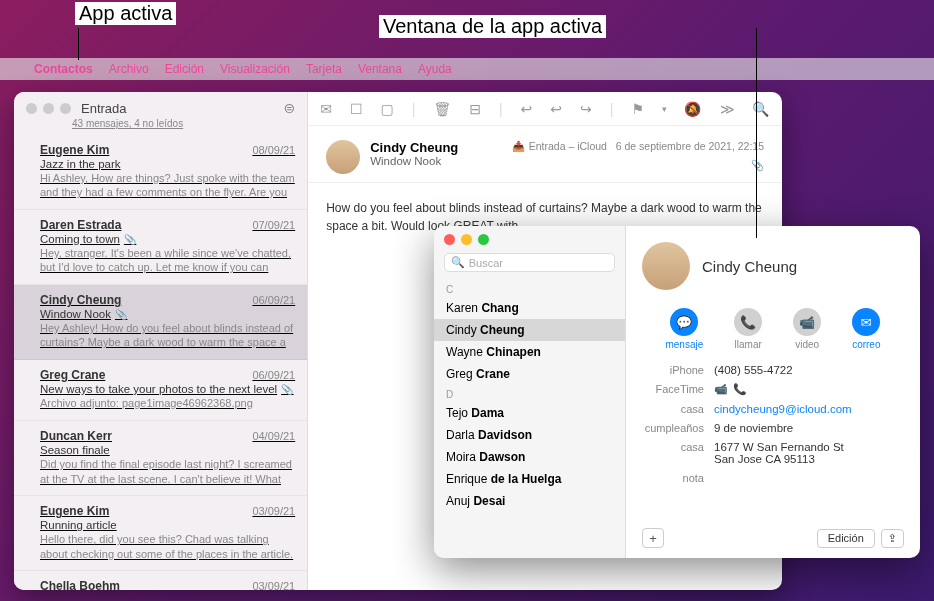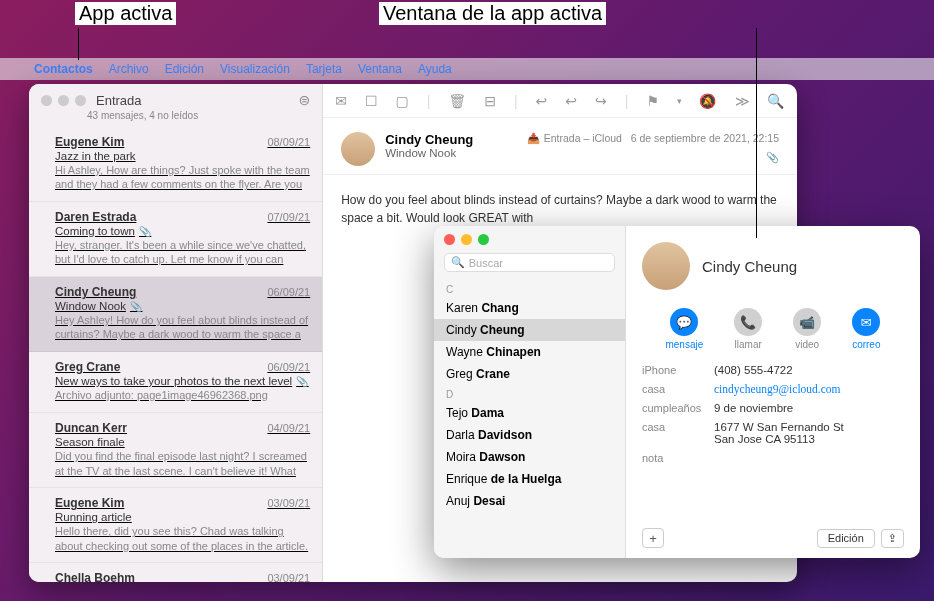--- a/index.html
+++ b/index.html
@@ -1,32 +1,32 @@
 <!DOCTYPE html>
 <html><head>
   <meta charset="utf-8">
   <style>
     * { margin: 0; padding: 0; box-sizing: border-box; font-family: -apple-system, BlinkMacSystemFont, "Helvetica Neue", sans-serif; }
     body { width: 934px; height: 601px; background: linear-gradient(135deg, #8b1d5f 0%, #5e1a6e 50%, #3b1a6e 100%); position: relative; overflow: hidden; }
     
     .callout { position: absolute; color: #000; font-size: 20px; background: #fff; padding: 0 4px; z-index: 100; }
     .callout-line { position: absolute; background: #000; z-index: 99; }
     
-    .menubar { position: absolute; top: 58px; left: 0; right: 0; height: 22px; background: rgba(240,240,240,0.6); display: flex; align-items: center; padding-left: 14px; font-size: 12px; color: #3b82f6; gap: 0; }
+    .menubar { position: absolute; top: 58px; left: 0; right: 0; height: 22px; background: rgba(240,240,240,0.6); display: flex; align-items: center; padding-left: 14px; font-size: 12px; color: #ec4899; gap: 0; }
     .menubar .apple { font-size: 14px; margin-right: 12px; }
     .menubar .item { padding: 0 8px; cursor: default; }
     .menubar .item.bold { font-weight: 600; }
     
-    .mail-window { position: absolute; top: 84px; left: 14px; width: 768px; height: 498px; background: #fff; border-radius: 10px; box-shadow: 0 10px 30px rgba(0,0,0,0.4); display: flex; overflow: hidden; margin-left: 15px; }
+    .mail-window { position: absolute; top: 92px; left: 14px; width: 768px; height: 498px; background: #fff; border-radius: 10px; box-shadow: 0 10px 30px rgba(0,0,0,0.4); display: flex; overflow: hidden; }
     .mail-sidebar { width: 310px; background: #f3eff2; border-right: 1px solid #ddd; display: flex; flex-direction: column; }
     .mail-header { padding: 8px 12px 4px; display: flex; align-items: center; }
     .traffic { display: flex; gap: 6px; margin-right: 10px; }
     .tdot { width: 11px; height: 11px; border-radius: 50%; background: #ccc; }
     .mail-title { font-size: 13px; color: #444; font-weight: 500; flex: 1; }
-    .mail-sub { font-size: 10px; color: #888; margin-left: 58px; margin-top: -2px; margin-bottom: 6px; }
+    .mail-sub { font-size: 10px; color: #888; margin-left: 58px; margin-top: -2px; margin-bottom: 6px; text-decoration: underline; }
     .filter-icon { color: #888; font-size: 14px; }
     
     .msg-list { flex: 1; overflow: hidden; }
     .msg { padding: 8px 12px 10px 26px; border-bottom: 1px solid rgba(0,0,0,0.05); position: relative; cursor: default; text-decoration: underline; }
     .msg.selected { background: #d9d2da; }
     .msg-row { display: flex; justify-content: space-between; align-items: baseline; }
     .msg-from { font-size: 12px; font-weight: 600; color: #333; }
     .msg-date { font-size: 11px; color: #888; }
     .msg-subj { font-size: 11.5px; color: #333; margin-top: 1px; }
     .msg-prev { font-size: 11px; color: #888; margin-top: 1px; line-height: 1.3; max-height: 28px; overflow: hidden; }
@@ -65,36 +65,36 @@
     .cd-name { font-size: 15px; font-weight: 400; }
     .cd-actions { display: flex; justify-content: space-around; margin-bottom: 14px; padding: 0 8px; }
     .cd-act { display: flex; flex-direction: column; align-items: center; gap: 3px; cursor: pointer; }
     .cd-act-icon { width: 28px; height: 28px; border-radius: 50%; display: flex; align-items: center; justify-content: center; color: #fff; font-size: 13px; }
     .cd-act-lbl { font-size: 10px; }
     .act-blue { background: #0a84ff; } .act-gray { background: #d0d0d0; }
     .lbl-blue { color: #0a84ff; } .lbl-gray { color: #888; }
     
     .cd-fields { flex: 1; }
     .cd-field { display: flex; margin-bottom: 7px; }
-    .cd-label { width: 72px; text-align: left; color: #888; font-size: 11px; padding-right: 20px; }
+    .cd-label { width: 72px; text-align: right; color: #888; font-size: 11px; padding-right: 10px; }
     .cd-value { flex: 1; font-size: 11.5px; }
-    .cd-value.link { color: #0a84ff; font-family: Liberation Serif, serif; }
+    .cd-value.link { color: #0a84ff; }
     .ft-icon { color: #888; margin-right: 6px; font-size: 11px; }
     
     .cd-footer { display: flex; justify-content: space-between; align-items: center; margin-top: auto; padding-top: 8px; }
     .plus-btn { width: 22px; height: 20px; border: 1px solid #ccc; border-radius: 4px; display: flex; align-items: center; justify-content: center; font-size: 13px; color: #555; }
     .footer-right { display: flex; gap: 6px; }
     .edit-btn { border: 1px solid #ccc; border-radius: 4px; padding: 2px 10px; font-size: 11px; color: #333; }
   </style>
 </head>
 <body>
 
 <div class="callout" style="top:2px; left:75px;">App activa</div>
 <div class="callout-line" style="top:28px; left:78px; width:1px; height:32px;"></div>
-<div class="callout" style="top:2px; left:379px;">Ventana de la app activa</div>
+<div class="callout" style="top:15px; left:379px;">Ventana de la app activa</div>
 <div class="callout-line" style="top:28px; left:756px; width:1px; height:210px;"></div>
 
 <div class="menubar">
   <span class="apple"></span>
   <span class="item bold">Contactos</span>
   <span class="item">Archivo</span>
   <span class="item">Edición</span>
   <span class="item">Visualización</span>
   <span class="item">Tarjeta</span>
   <span class="item">Ventana</span>
@@ -258,20 +258,24 @@
         <div class="cd-act-icon act-blue">✉</div>
         <div class="cd-act-lbl lbl-blue">correo</div>
       </div>
     </div>
     <div class="cd-fields">
       <div class="cd-field">
           <div class="cd-label">iPhone</div>
           <div class="cd-value">(408) 555-4722</div>
         </div>
       <div class="cd-field">
+          <div class="cd-label">FaceTime</div>
+          <div class="cd-value"><span class="ft-icon">📹</span><span class="ft-icon">📞</span></div>
+        </div>
+      <div class="cd-field">
           <div class="cd-label">casa</div>
           <div class="cd-value link">cindycheung9@icloud.com</div>
         </div>
       <div class="cd-field">
           <div class="cd-label">cumpleaños</div>
           <div class="cd-value">9 de noviembre</div>
         </div>
       <div class="cd-field">
           <div class="cd-label">casa</div>
           <div class="cd-value">

